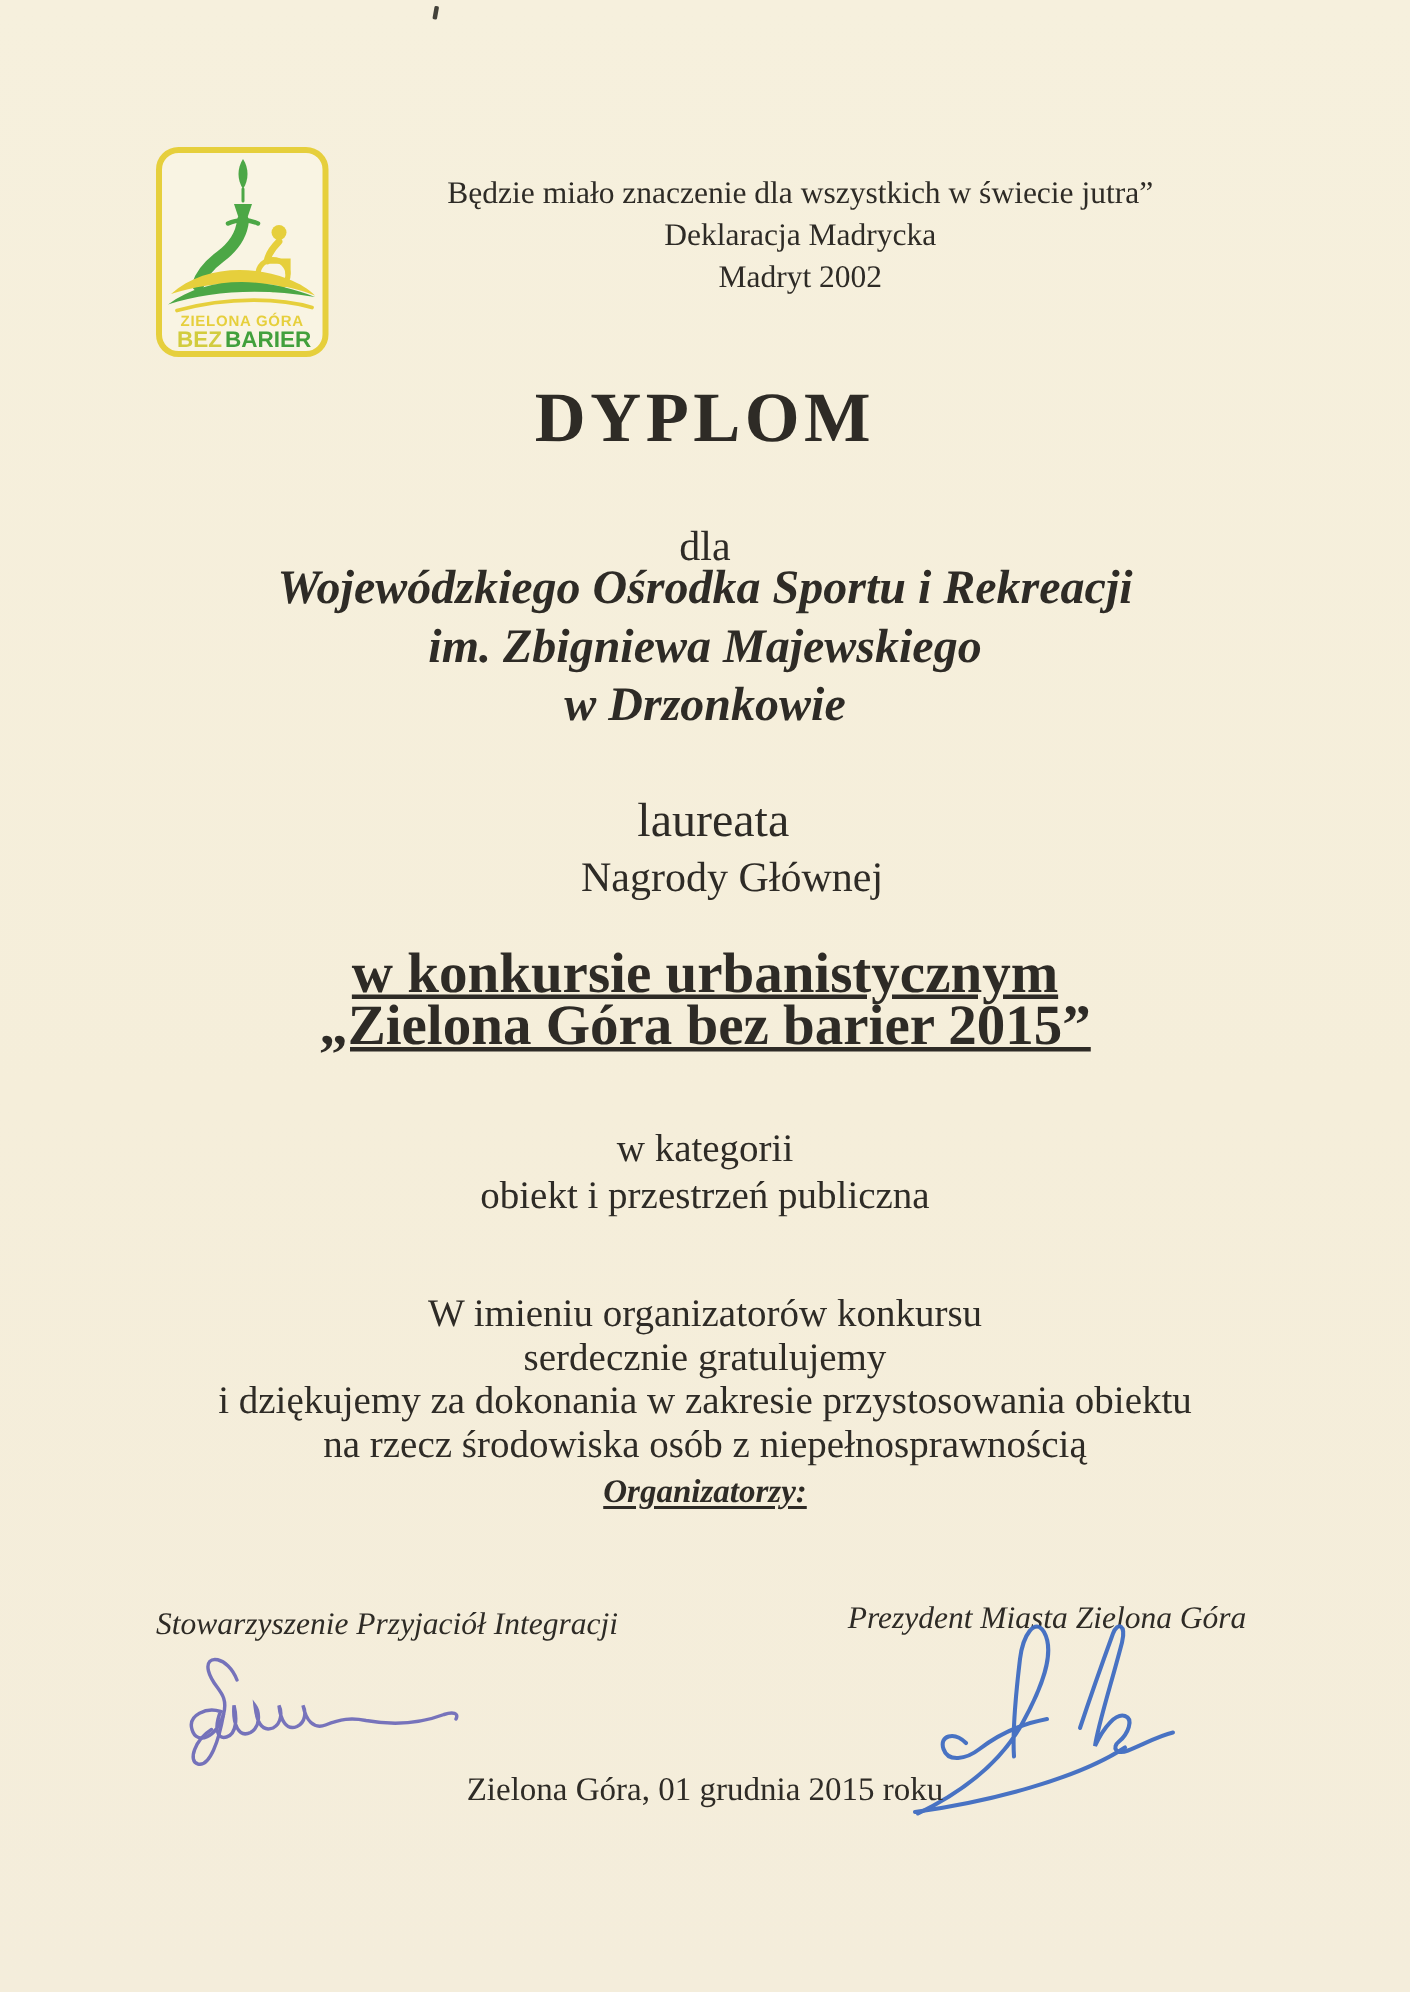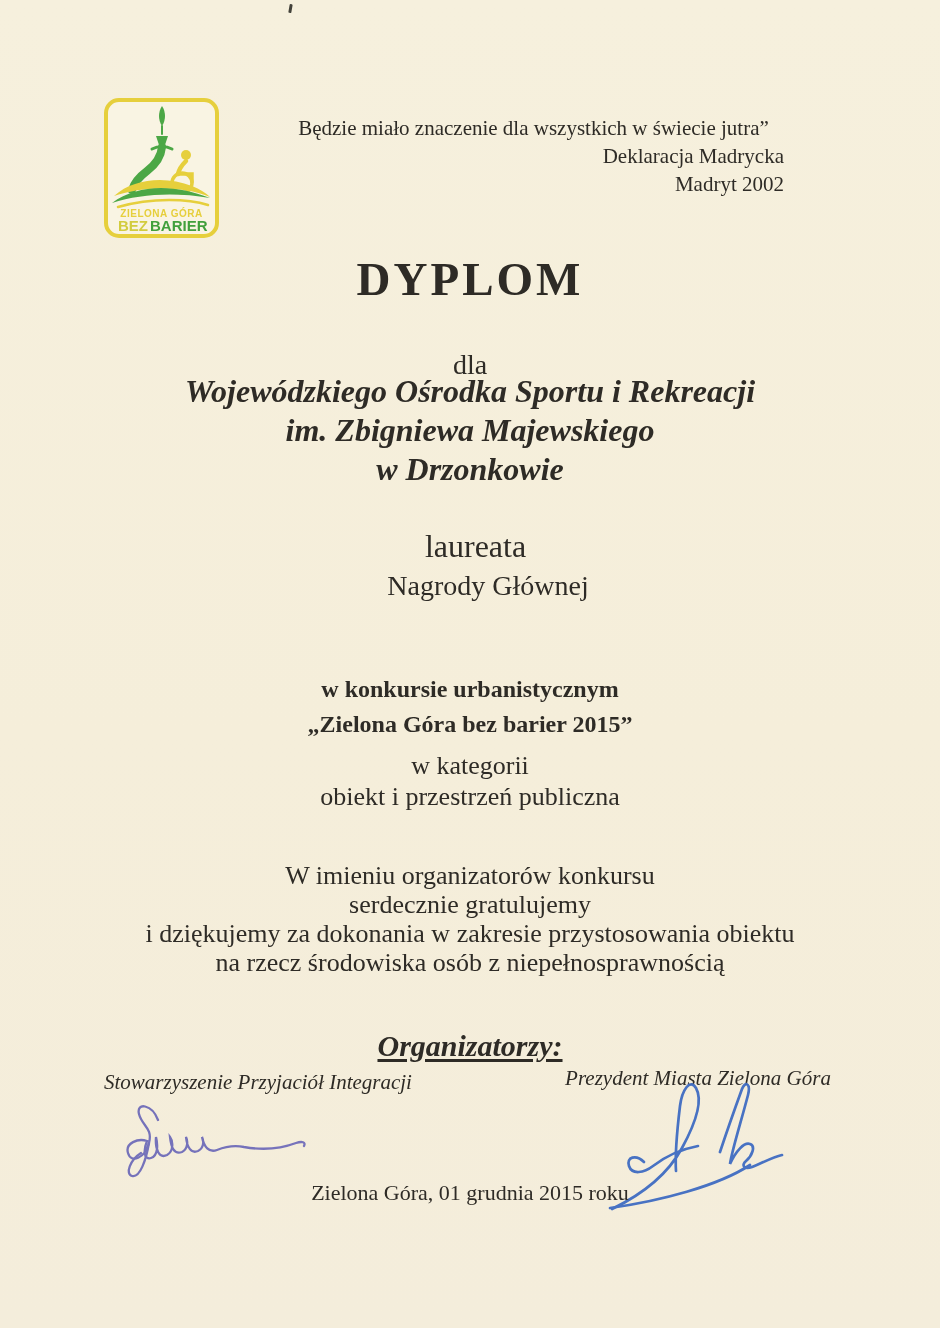--- a/index.html
+++ b/index.html
@@ -16,42 +16,42 @@
   }
   .abs{position:absolute;}
   .center{left:0;right:0;text-align:center;}
 
   .speck{width:3px;height:9px;background:#43423a;transform:rotate(10deg);border-radius:1px;}
 
   .quote{
     left:283px;top:114px;width:501px;
     font-size:21px;line-height:28px;text-align:center;
   }
-  .quote .attrib{text-align:right;}
+  .quote .attrib{text-align:center;}
 
   .title{
     top:252px;
     font-size:47px;font-weight:bold;letter-spacing:3px;
   }
 
   .dla{top:349px;font-size:28px;}
   .recipient{
     top:372px;
     font-size:32px;font-weight:bold;line-height:39px;font-style:italic;
   }
   .laureata{top:528px;font-size:32px;margin-left:11px;}
   .prize{top:570px;font-size:28px;padding-left:36px;}
 
-  .contest{top:672px;font-size:24px;font-weight:bold;line-height:35px;}
+  .contest{top:632px;font-size:38px;font-weight:bold;line-height:35px;text-decoration:underline;}
   .category{top:750px;font-size:26px;line-height:31px;}
 
   .congrats{top:861px;font-size:26px;line-height:29px;}
 
   .organizers-heading{
-    top:1029px;font-size:30px;font-style:italic;font-weight:bold;
+    top:981px;font-size:22px;font-style:italic;font-weight:bold;
   }
   .organizers-heading span{text-decoration:underline;text-underline-offset:3px;}
 
   .org-left{
     left:104px;top:1066px;width:360px;
     font-size:21px;font-style:italic;line-height:33px;text-align:left;
   }
   .org-right{
     left:533px;top:1066px;width:330px;
     font-size:21px;font-style:italic;text-align:center;

